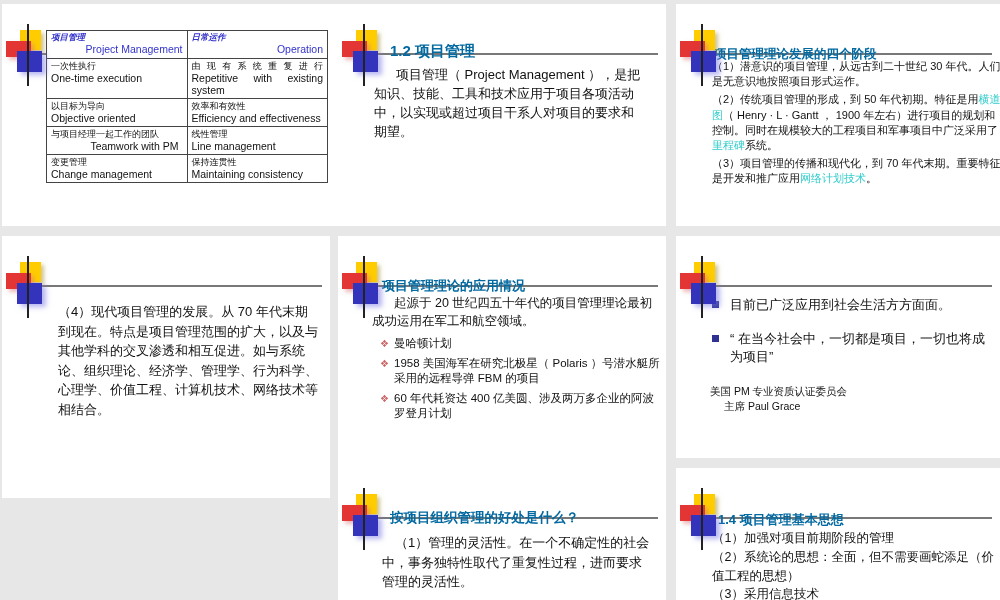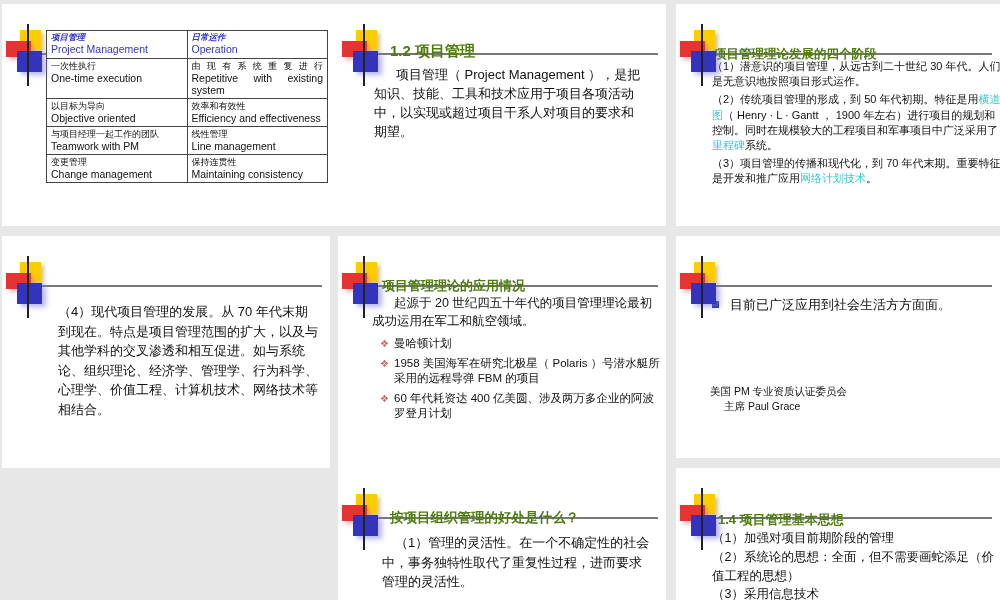--- a/index.html
+++ b/index.html
@@ -3,54 +3,54 @@
 <meta charset="utf-8">
 <style>
   html,body{margin:0;padding:0;background:#cfcfcf;}
   .canvas{position:relative;width:1000px;height:600px;background:#e7e7e7;overflow:hidden;
           font-family:"Liberation Sans",sans-serif;color:#111;}
   .slide{position:absolute;background:#fff;overflow:hidden;}
   
   #s1{left:2px;top:4px;width:348px;height:222px}
   #s2{left:338px;top:4px;width:328px;height:222px}
   #s3{left:676px;top:4px;width:324px;height:222px}
-  #s4{left:2px;top:236px;width:328px;height:232px}
+  #s4{left:2px;top:236px;width:328px;height:262px}
   #s5{left:338px;top:236px;width:328px;height:272px}
   #s6{left:676px;top:236px;width:324px;height:222px}
   #s7{left:2px;top:468px;width:328px;height:132px}
   #s8{left:338px;top:468px;width:328px;height:148px}
   #s9{left:676px;top:468px;width:324px;height:132px}
   
   .logo{position:absolute;left:4px;top:20px;width:48px;height:62px;z-index:3;}
   .lg{position:absolute;}
   .lg-y{left:14px;top:6px;width:21px;height:20px;background:#ffcc00;box-shadow:3px 3px 4px rgba(170,150,60,.55);}
   .lg-r{left:0;top:17px;width:25px;height:16px;background:#e43535;box-shadow:3px 3px 4px rgba(220,120,120,.5);}
   .lg-b{left:11px;top:27px;width:25px;height:21px;background:#3333bb;box-shadow:4px 3px 5px rgba(120,120,230,.55);}
   .lg-v{left:21px;top:0;width:2px;height:62px;background:#222;}
   
   .rule{position:absolute;top:49px;left:10px;height:2px;background:#787878;z-index:1;}
   .rule.full{width:calc(100% - 18px);}
   .rule.short{width:46px;}
-  .title{position:absolute;color:#4d7c0f;z-index:2;white-space:nowrap;}
+  .title{position:absolute;color:#0369a1;z-index:2;white-space:nowrap;}
   #s2 .title{left:52px;top:26px;font-size:15px}
   #s3 .title{left:38px;top:32px;font-size:12.5px}
   #s5 .title{left:44px;top:30px;font-size:13px}
   #s7 .title{left:50px;top:32px;font-size:13px}
   #s8 .title{left:52px;top:30px;font-size:13.5px}
   #s9 .title{left:42px;top:32px;font-size:13px}
   
   .cmp-table{position:absolute;left:44px;top:26px;width:282px;border-collapse:collapse;z-index:2;background:#fff;}
   .cmp-table td{border:1px solid #444;vertical-align:top;padding:1px 4px 2px;width:50%;}
   .cn{font-size:9px;line-height:1.35;}
   .en{font-size:10.5px;line-height:1.15;}
   .hdr .cn{color:#3333cc;font-family:"DejaVu Serif",serif;font-style:italic;font-weight:bold;font-size:8.5px;}
-  .hdr .en{color:#3333cc;}
+  .hdr .en{color:#3333cc;text-align:right;}
   .just{text-align:justify;text-align-last:justify;}
   .en-j{text-align:justify;}
-  .tw-right{padding-right:4px;}
+  .tw-right{text-align:right;padding-right:4px;}
   
   #s2 .body{position:absolute;left:36px;top:62px;width:272px;font-size:13px;line-height:1.45;text-indent:22px;}
   #s3 .body{position:absolute;left:36px;top:55px;width:292px;font-size:11px;line-height:1.38;}
   #s3 .body p{margin:0 0 3px;}
   .link{color:#33cccc;}
   #s4 .body{position:absolute;left:56px;top:66px;width:262px;font-size:13px;line-height:1.5;}
   #s5 .intro{position:absolute;left:34px;top:59px;width:288px;font-size:12.5px;line-height:1.4;text-indent:22px;}
   #s5 .blist{position:absolute;left:42px;top:100px;width:284px;}
   .bitem{position:relative;padding-left:14px;font-size:11.5px;line-height:1.35;margin-bottom:4px;}
   .bdiamond{position:absolute;left:0;top:1px;color:#cc6666;font-size:10px;}
@@ -194,20 +194,21 @@
   <section class="slide" id="s6">
     <div class="rule full"></div>
     <div class="logo">
       <i class="lg lg-y"></i>
       <i class="lg lg-r"></i>
       <i class="lg lg-b"></i>
       <i class="lg lg-v"></i>
     </div>
     <div class="blist2">
       <div class="sqitem"><i class="sqb"></i><span>目前已广泛应用到社会生活方方面面。</span></div>
+      <div class="sqitem"><i class="sqb"></i><span>“ 在当今社会中，一切都是项目，一切也将成为项目”</span></div>
     </div>
     <div class="attr-org">美国 PM 专业资质认证委员会</div>
     <div class="attr-person">主席 Paul Grace</div>
   </section>
 
 
   <section class="slide" id="s8">
     <div class="rule full"></div>
     <div class="logo">
       <i class="lg lg-y"></i>

